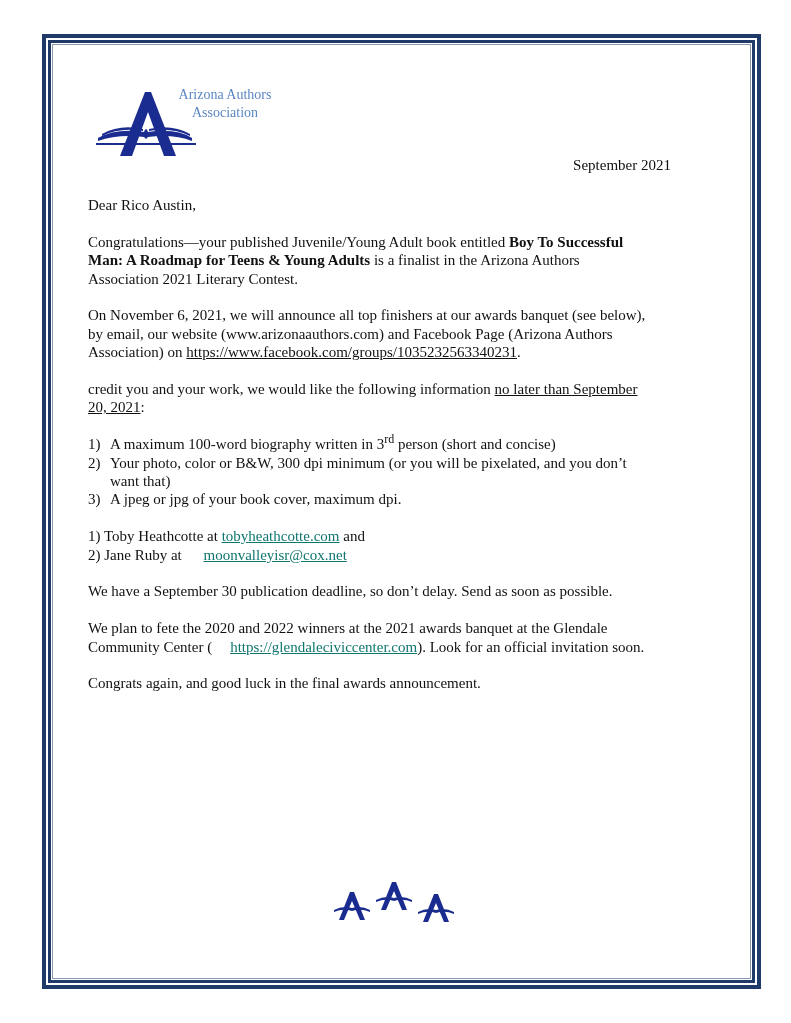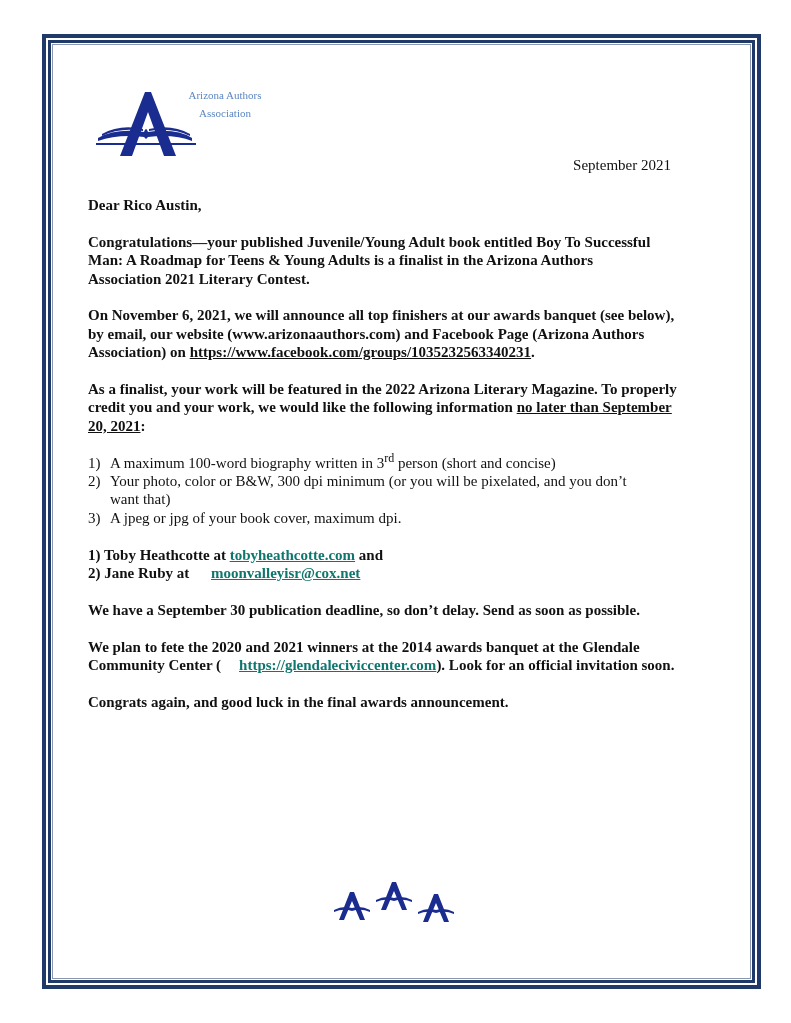--- a/index.html
+++ b/index.html
@@ -6,24 +6,24 @@
     body { width: 791px; height: 1023px; position: relative; overflow: hidden;
            font-family: "Liberation Serif", "DejaVu Serif", serif; color: #111111; }
     .frame { position: absolute; left: 42px; top: 34px; width: 719px; height: 955px; box-sizing: border-box;
              border: 4px solid #1f3a68; }
     .frame::before { content: ""; position: absolute; left: 2px; top: 2px; right: 2px; bottom: 2px;
                      border: 3px solid #1f3a68; }
     .frame::after { content: ""; position: absolute; left: 6px; top: 6px; right: 6px; bottom: 6px;
                     border: 1px solid #8a97ad; }
     .logo { position: absolute; left: 96px; top: 88px; }
     .org-name { position: absolute; left: 160px; top: 86px; width: 130px; text-align: center;
-                color: #5b86c1; font-size: 11px; line-height: 18px; }
+                color: #5b86c1; font-size: 14px; line-height: 18px; }
     .date { position: absolute; right: 120px; top: 157px; font-size: 15px; }
     .body-text { position: absolute; left: 88px; top: 196px; width: 630px; font-size: 15px; line-height: 18.4px; }
-    .body-text p { margin: 0 0 18.4px 0; white-space: nowrap; font-weight: bold; }
+    .body-text p { margin: 0 0 18.4px 0; white-space: nowrap; }
     .line { display: block; }
     .u { text-decoration: underline; margin-top: 8px; }
     a.link-blue { color: #0f766e; text-decoration: underline; margin-left: 18px; }
     a.link-gray { color: #0f766e; text-decoration: underline; }
     ol.req { list-style: none; margin: 0 0 18.4px 0; padding: 0; }
     ol.req li { position: relative; padding-left: 22px; white-space: nowrap; }
     ol.req li .num { position: absolute; left: 0; top: 0; }
     sup { font-size: 12px; line-height: 0; }
     .footer-logo { position: absolute; left: 333px; top: 880px; }
   </style>
@@ -56,21 +56,20 @@
     <span class="line">Association 2021 Literary Contest.</span>
   </p>
 
   <p>
     <span class="line">On November 6, 2021, we will announce all top finishers at our awards banquet (see below),</span>
     <span class="line">by email, our website (www.arizonaauthors.com) and Facebook Page (Arizona Authors</span>
     <span class="line"><span>Association) on </span><span class="u">https://www.facebook.com/groups/1035232563340231</span><span>.</span></span>
   </p>
 
   <p style="margin-bottom:18.4px">
-    <span class="line">As a finalist, your work will be featured in the 2022 Arizona Literary Magazine. To properly</span>
     <span class="line"><span>credit you and your work, we would like the following information </span><span class="u">no later than September</span></span>
     <span class="line"><span class="u">20, 2021</span><span>:</span></span>
   </p>
 
   <ol class="req">
     <li>
       <span class="num">1)</span>
       <span>A maximum 100-word biography written in 3</span><sup>rd</sup><span> person (short and concise)</span>
     </li>
     <li>
@@ -87,21 +86,21 @@
   <p>
     <span class="line"><span>1) Toby Heathcotte at </span><a class="link-gray">tobyheathcotte.com</a><span> and</span></span>
     <span class="line"><span>2) Jane Ruby at </span><a class="link-blue">moonvalleyisr@cox.net</a></span>
   </p>
 
   <p>
     <span class="line">We have a September 30 publication deadline, so don’t delay. Send as soon as possible.</span>
   </p>
 
   <p>
-    <span class="line">We plan to fete the 2020 and 2021 winners at the 2014 awards banquet at the Glendale</span>
+    <span class="line">We plan to fete the 2020 and 2022 winners at the 2021 awards banquet at the Glendale</span>
     <span class="line"><span>Community Center (</span><a class="link-blue">https://glendaleciviccenter.com</a><span>). Look for an official invitation soon.</span></span>
   </p>
 
   <p>Congrats again, and good luck in the final awards announcement.</p>
 
 </div>
 
 <svg class="footer-logo" width="124" height="44" viewBox="0 0 124 44">
   <g transform="translate(0,10)">
     <polygon points="17,2 21,2 32,30 27,30 19,11 11,30 6,30" fill="#1a2c8f"></polygon>

